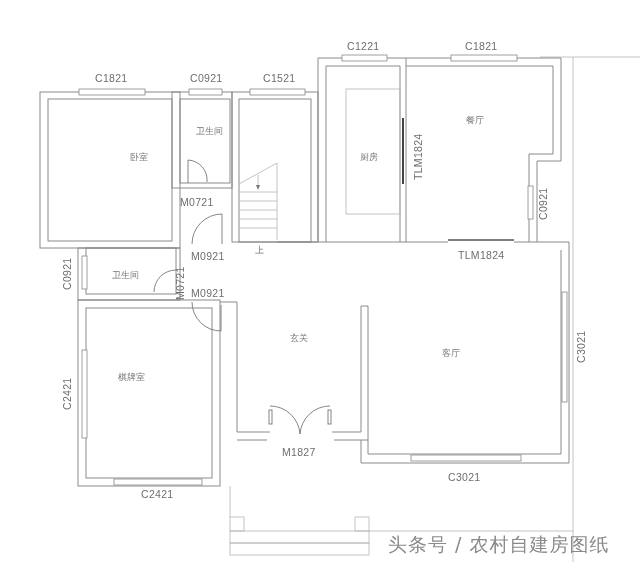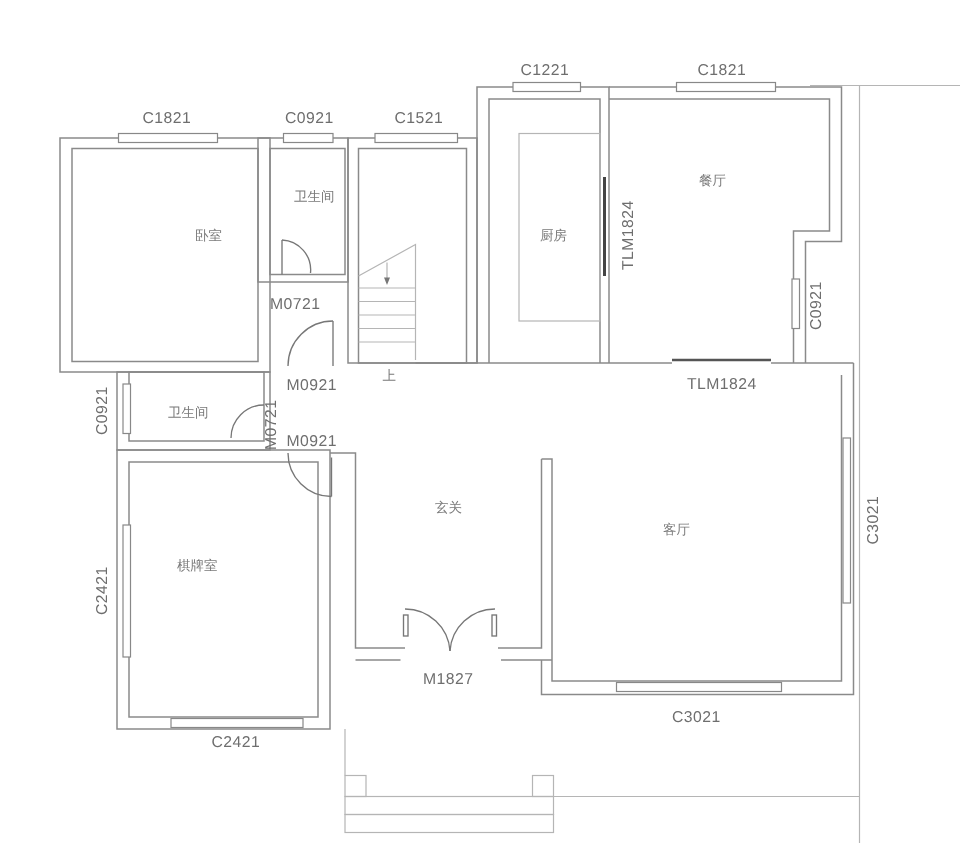--- a/index.html
+++ b/index.html
@@ -144,13 +144,14 @@
   <text class="room" x="130" y="160">卧室</text>
   <text class="room" x="196" y="134">卫生间</text>
   <text class="room" x="360" y="160">厨房</text>
   <text class="room" x="466" y="123">餐厅</text>
   <text class="room" x="112" y="278">卫生间</text>
   <text class="room" x="118" y="380">棋牌室</text>
   <text class="room" x="290" y="341">玄关</text>
   <text class="room" x="442" y="356">客厅</text>
 </svg>
 
+<div class="wm">头条号 / 农村自建房图纸</div>
 </div>
 
 </body></html>

